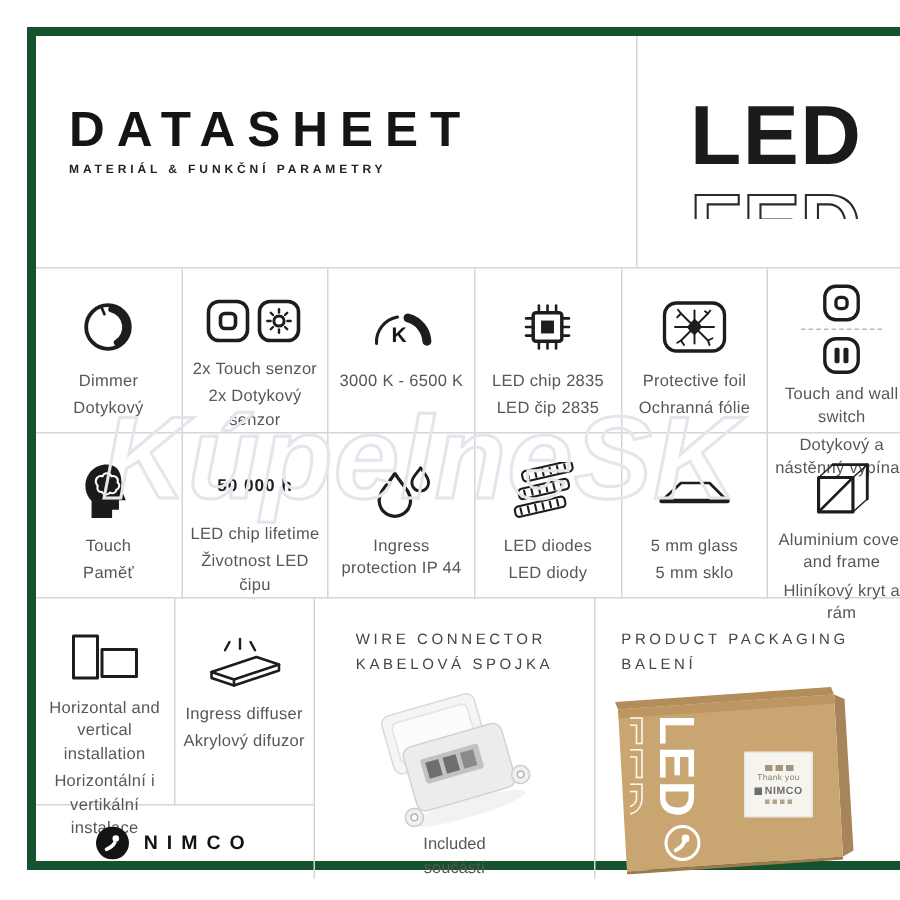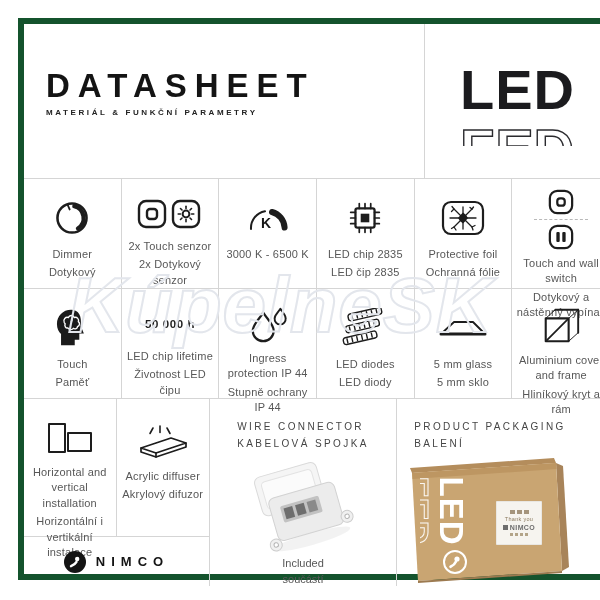--- a/index.html
+++ b/index.html
@@ -228,21 +228,20 @@
     </div>
 
     <div class="cell">
       <div class="icon-box">
         <svg class="ic" width="46" height="40" viewBox="0 0 48 42">
           <path d="M19,8 C24,16 30,20.5 30,27 A11,11 0 1 1 8,27 C8,20.5 14,16 19,8 Z" stroke-width="2.3"></path>
           <path d="M37,4 C39.5,8 42.5,10.5 42.5,13.8 A5.8,5.8 0 1 1 31,13.8 C31,10.5 34.5,8 37,4 Z" stroke-width="2"></path>
         </svg>
       </div>
       <div class="lbl">Ingress protection IP 44</div>
-      <div class="lbl cs">Stupně ochrany IP 44</div>
     </div>
 
     <div class="cell">
       <div class="icon-box">
         <svg class="ic" width="52" height="40" viewBox="0 0 52 40">
           <g transform="rotate(-13 26 20)" stroke-width="1.4">
             <g transform="translate(12,3)">
                 <rect x="0" y="0" width="34" height="7" rx="2.5"></rect>
               <line x1="4" y1="1.5" x2="4" y2="5.5"></line>
                 <line x1="9" y1="1.5" x2="9" y2="5.5"></line>
@@ -324,21 +323,21 @@
               <g stroke-width="1.6">
                 <line x1="19" y1="5" x2="16" y2="10.5"></line>
                 <line x1="26" y1="3" x2="26" y2="9.5"></line>
                 <line x1="33" y1="5" x2="36" y2="10.5"></line>
               </g>
               <path d="M7,25 L37,15 L52,20 L22,30 Z" stroke-width="1.7"></path>
               <path d="M7,25 L7,29 L22,34 L22,30" stroke-width="1.7"></path>
               <path d="M52,20 L52,24 L22,34" stroke-width="1.7"></path>
             </svg>
           </div>
-          <div class="lbl">Acrylic diffuser</div>
+          <div class="lbl">Ingress diffuser</div>
           <div class="lbl cs">Akrylový difuzor</div>
         </div>
       </div>
       <div class="nimco-bar">
         <svg width="22" height="22" viewBox="0 0 22 22">
           <circle cx="11" cy="11" r="11" fill="#141414"></circle>
           <circle cx="13.2" cy="8" r="2.2" fill="#ffffff"></circle>
           <path d="M12.5,10.8 Q11,13.5 7,15.2" stroke="#ffffff" stroke-width="2.4" fill="none" stroke-linecap="round"></path>
         </svg>
         <span class="nimco-name">NIMCO</span>

